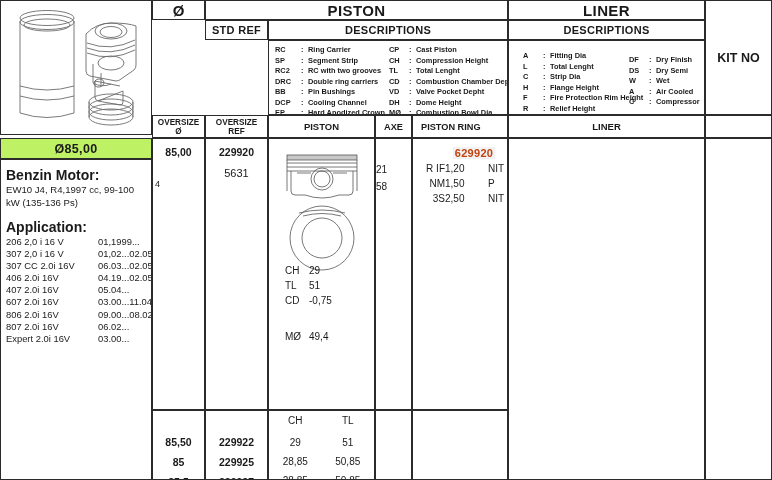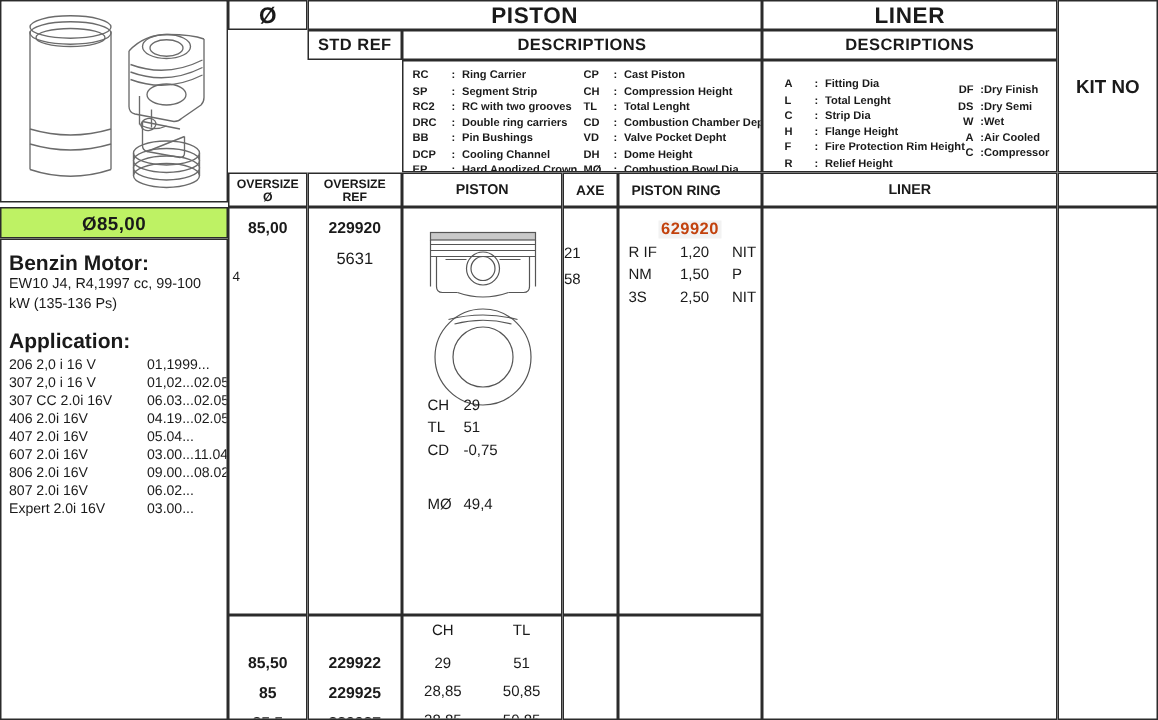--- a/index.html
+++ b/index.html
@@ -71,22 +71,22 @@
   .ring-hl {
     display: inline-block;
     font-size: 11px;
     font-weight: bold;
     color: #c2410c;
     background: #f2f2f2;
     padding: 0 2px;
     letter-spacing: .3px;
   }
   .ring-row { display: flex; font-size: 10px; line-height: 1.5; white-space: nowrap; }
-  .ring-row .c1 { width: 26px; flex: 0 0 26px; }
-  .ring-row .c2 { width: 36px; flex: 0 0 36px; text-align: center; }
+  .ring-row .c1 { width: 26px; flex: 0 0 26px; text-align: right; }
+  .ring-row .c2 { width: 36px; flex: 0 0 36px; text-align: left; }
   .ring-row .c3 { width: 32px; flex: 0 0 32px; text-align: left; padding-left: 7px; }
 
   .meas-row { display: flex; font-size: 10px; line-height: 1.5; white-space: nowrap; }
   .meas-row .m1 { width: 24px; flex: 0 0 24px; text-align: left; }
   .meas-row .m2 { text-align: left; }
 
   .axe-val { font-size: 10px; line-height: 1.7; }
 
   
   .bt-row { display: flex; font-size: 10px; line-height: 1.9; }
@@ -262,21 +262,21 @@
           <span class="k">F</span>
           <span class="sep">:</span>
           <span class="v">Fire Protection Rim Height</span>
         </div>
         <div class="lrow">
           <span class="k">R</span>
           <span class="sep">:</span>
           <span class="v">Relief Height</span>
         </div>
       </div>
-    <div class="legend wide" id="liner-legend-right" style="left:120px;top:14px;text-align:right;">
+    <div class="legend wide" id="liner-legend-right" style="left:120px;top:14px;">
         <div class="lrow">
           <span class="k">DF</span>
           <span class="sep">:</span>
           <span class="v">Dry Finish</span>
         </div>
         <div class="lrow">
           <span class="k">DS</span>
           <span class="sep">:</span>
           <span class="v">Dry Semi</span>
         </div>
@@ -430,21 +430,21 @@
     </div>
   </div>
 
   <div class="cell" style="left:375px;top:138px;width:37px;height:272px;">
     <div id="axe-values" style="position:absolute;top:22px;width:100%;">
         <div class="axe-val">21</div>
         <div class="axe-val">58</div>
       </div>
   </div>
 
-  <div class="cell" style="left:412px;top:138px;width:96px;height:272px;">
+  <div class="cell" style="left:412px;top:138px;width:96px;height:272px;padding-left:14px;">
     <div class="stack" style="top:4px;">
       <span class="ring-hl">629920</span>
     </div>
     <div id="ring-rows" style="position:absolute;left:6px;top:22px;">
         <div class="ring-row">
           <span class="c1">R IF</span>
           <span class="c2">1,20</span>
           <span class="c3">NIT</span>
         </div>
         <div class="ring-row">

